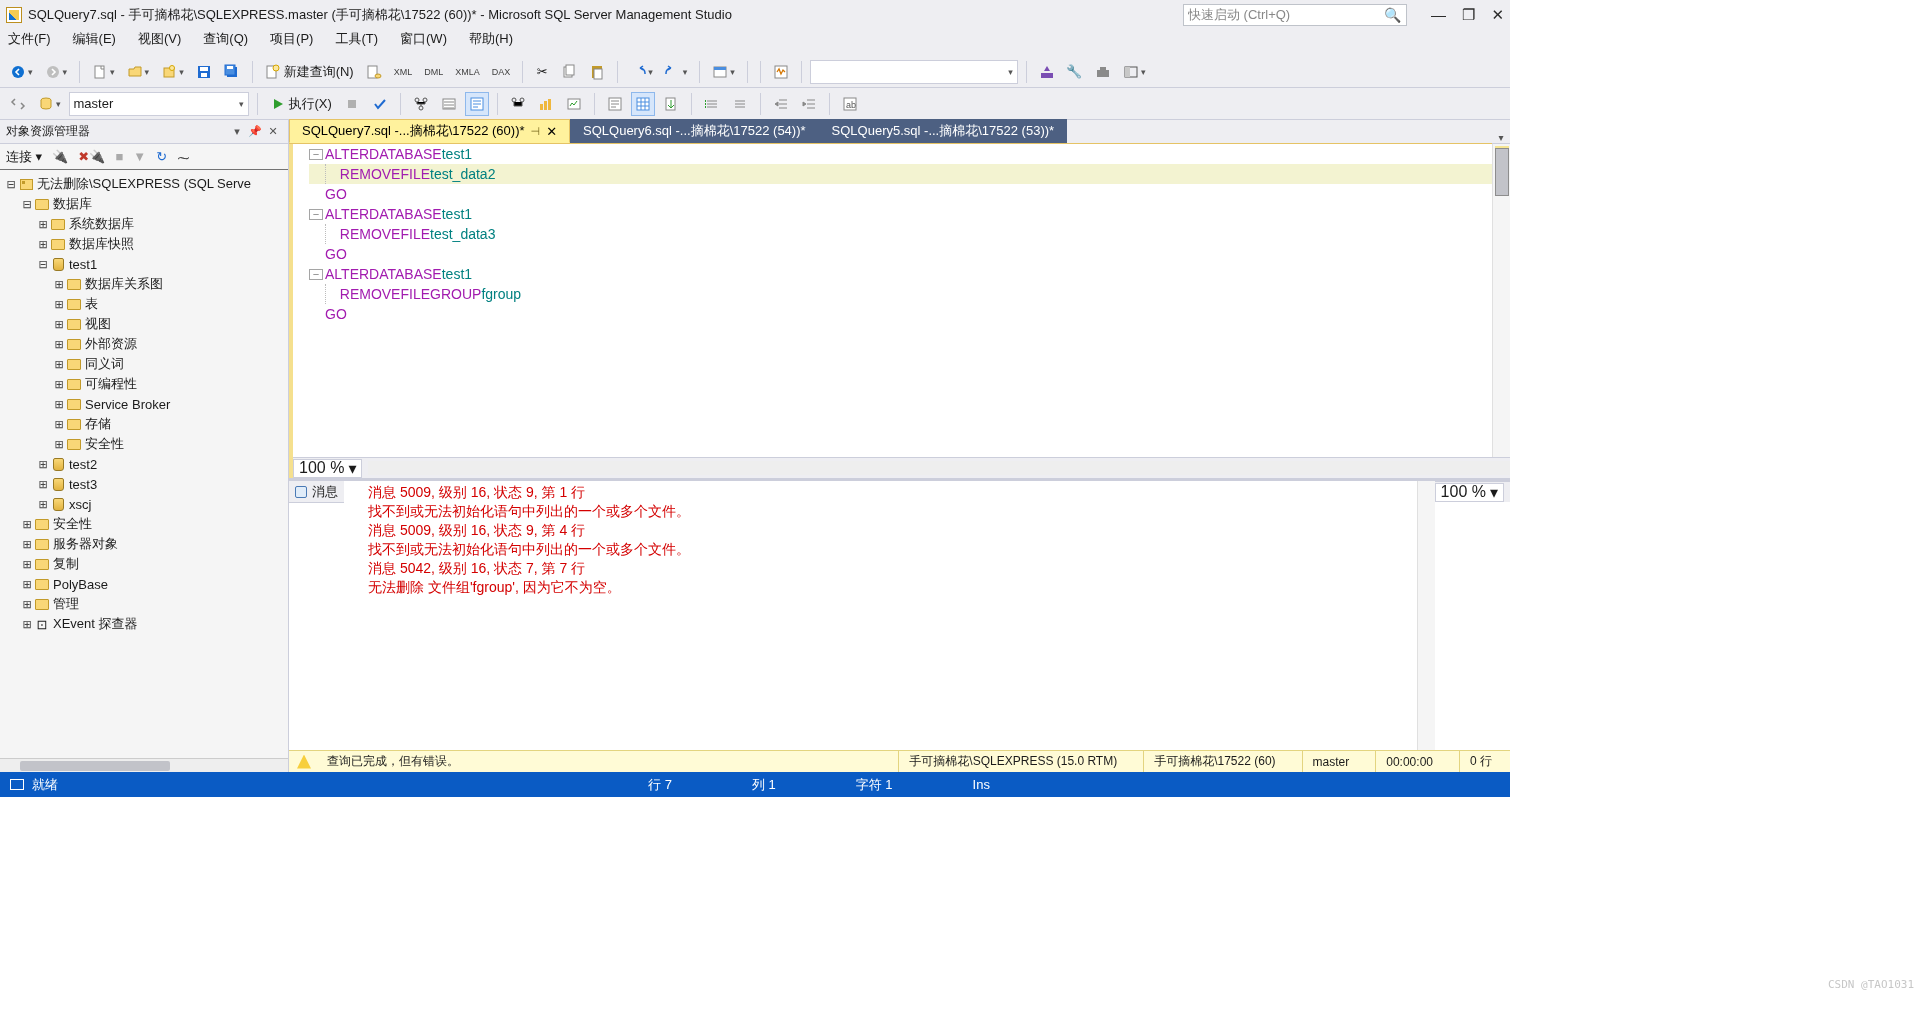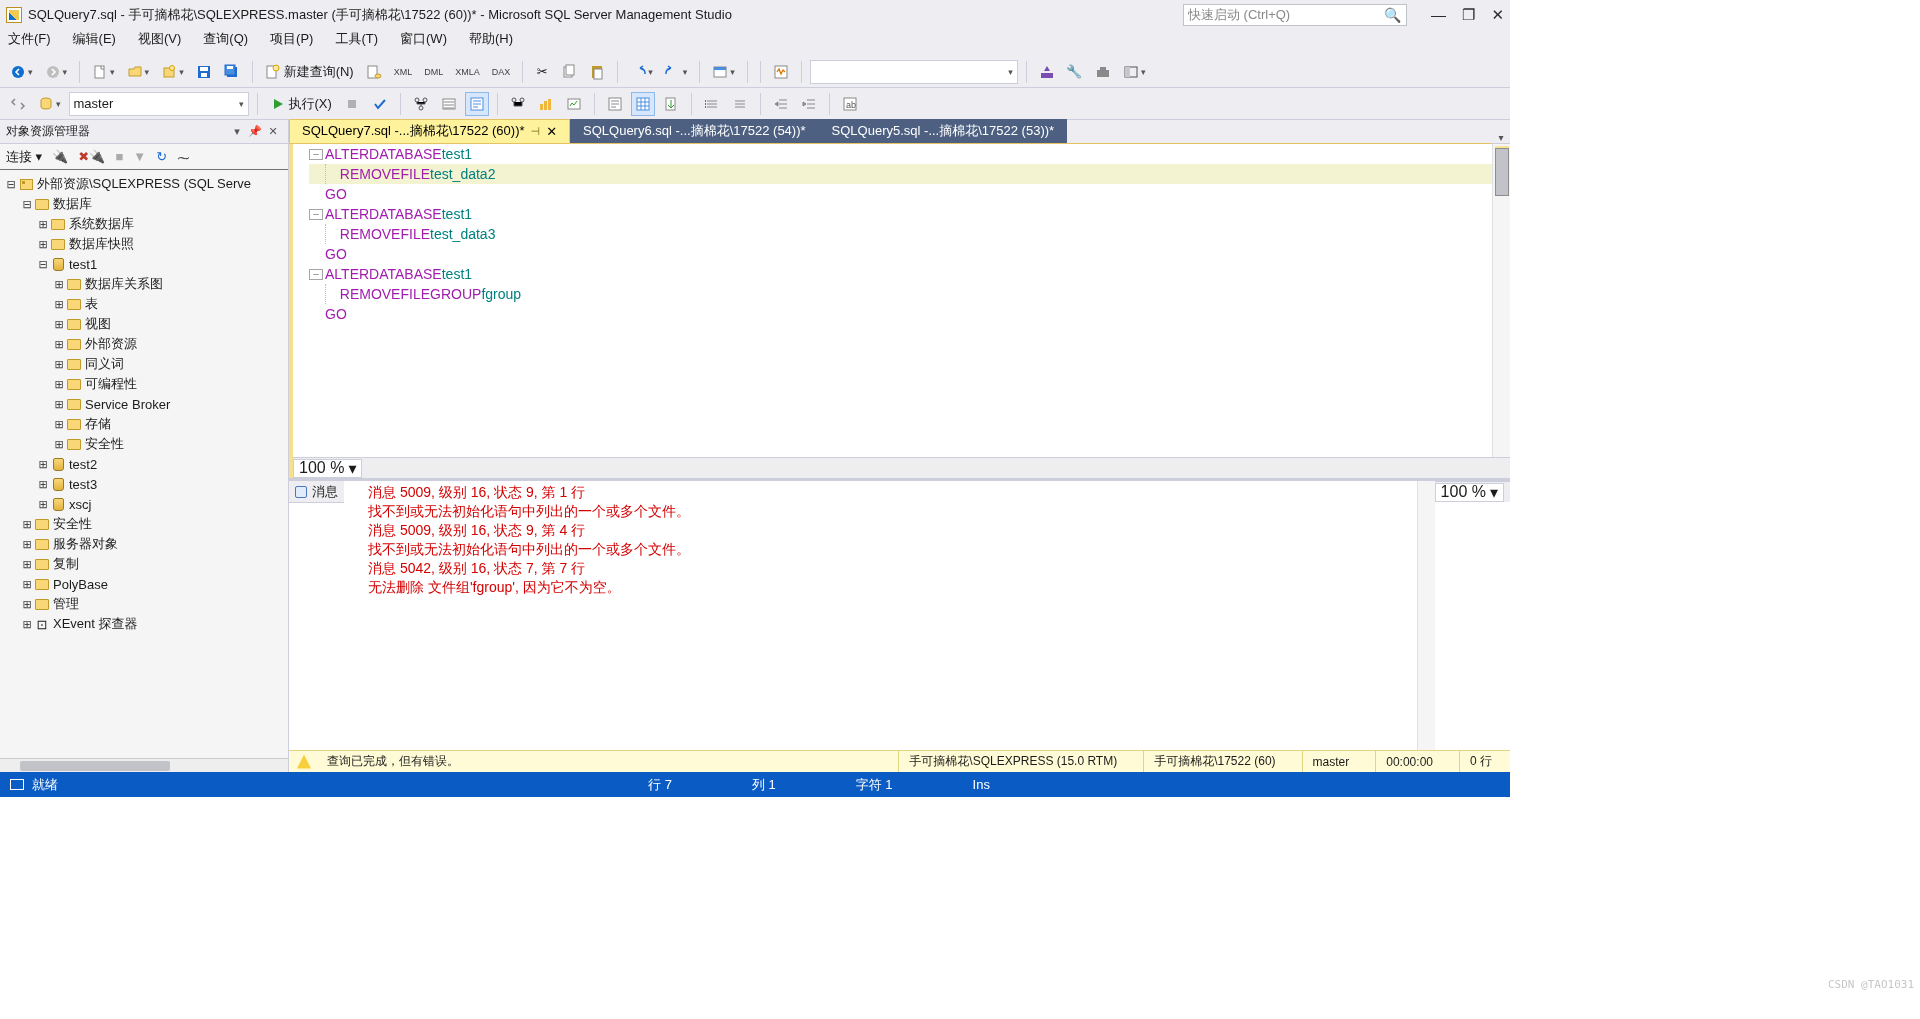--- a/index.html
+++ b/index.html
@@ -424,21 +424,21 @@
       <span class="ctl" style="color:#aaa;">▼</span>
       <span class="ctl" style="color:#1f6bd1;">↻</span>
       <span class="ctl">⁓</span>
     </div>
     <div class="tree">
       <div class="tree-node" style="padding-left:4px">
           <span class="tw">⊟</span>
           <span class="ic">
             <span class="svr-ic"></span>
           </span>
-          <span>外部资源\SQLEXPRESS (SQL Serve</span>
+          <span>无法删除\SQLEXPRESS (SQL Serve</span>
         </div>
       <div class="tree-node" style="padding-left:20px">
           <span class="tw">⊟</span>
           <span class="ic">
             <span class="fld"></span>
           </span>
           <span>数据库</span>
         </div>
       <div class="tree-node" style="padding-left:36px">
           <span class="tw">⊞</span>

